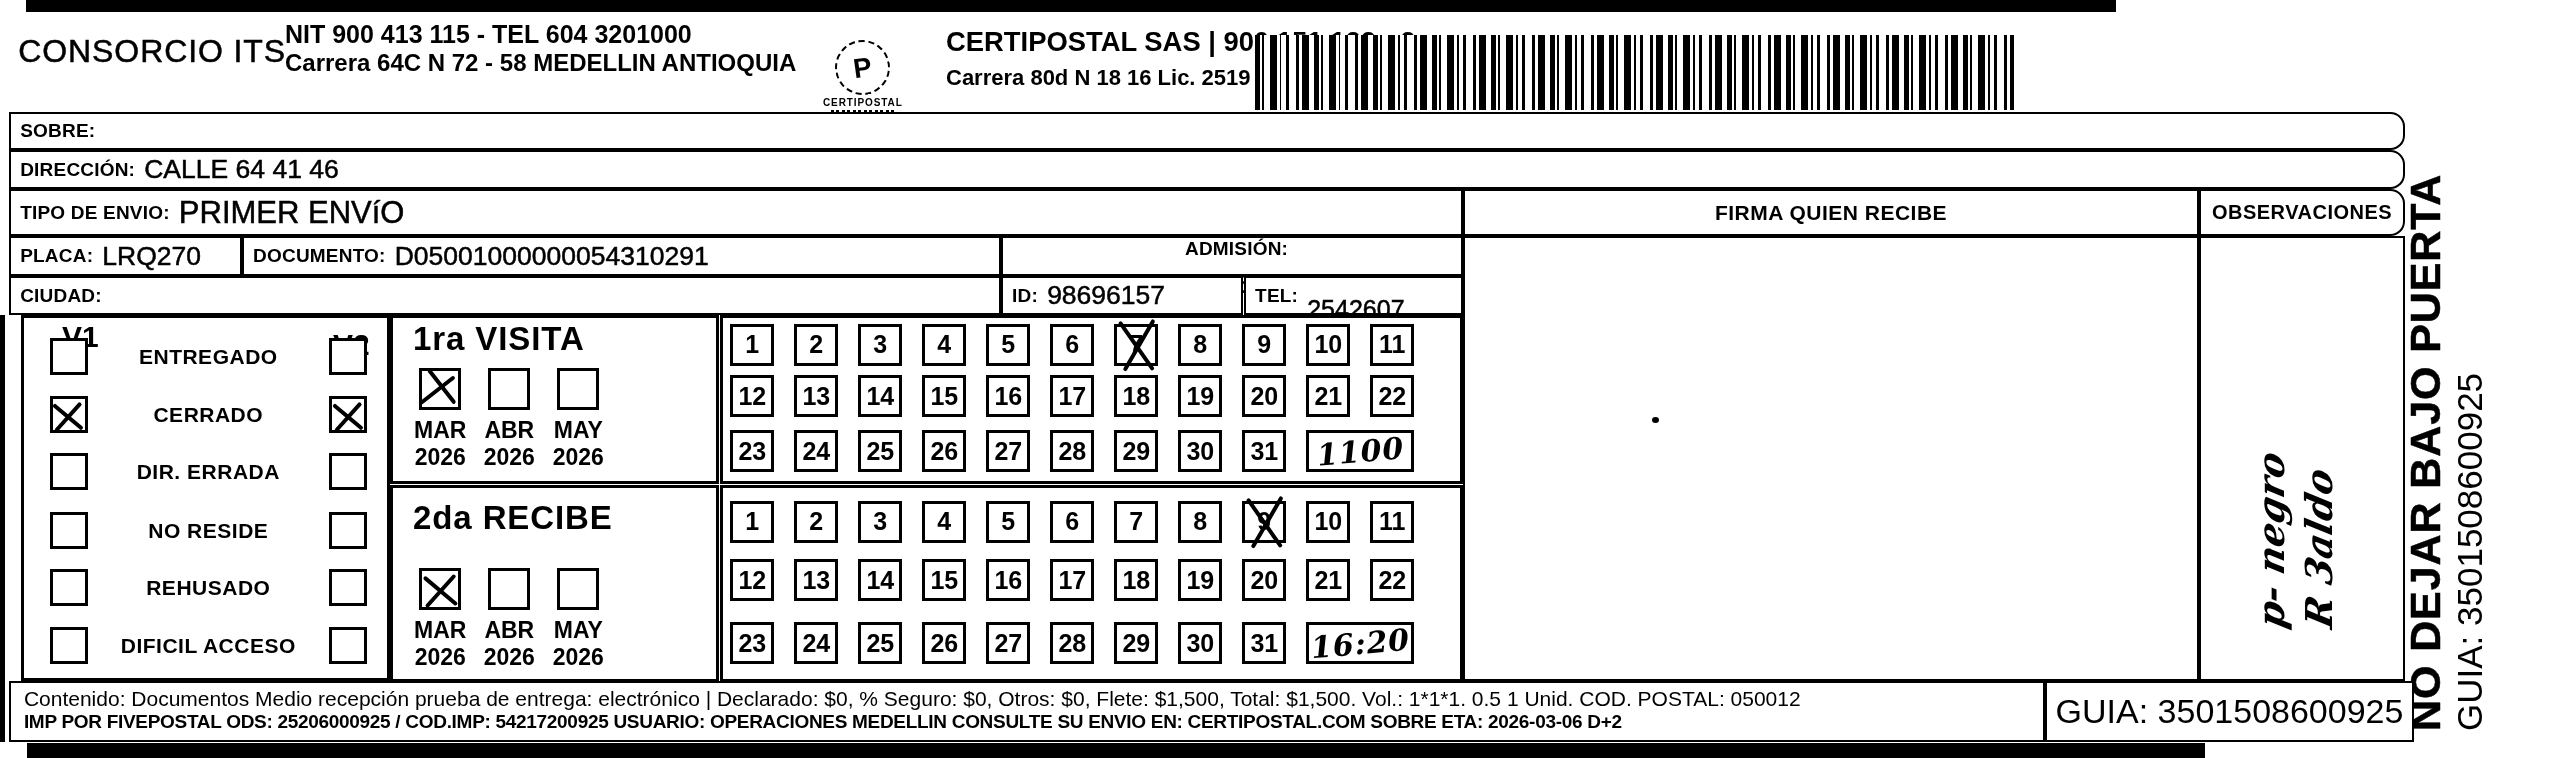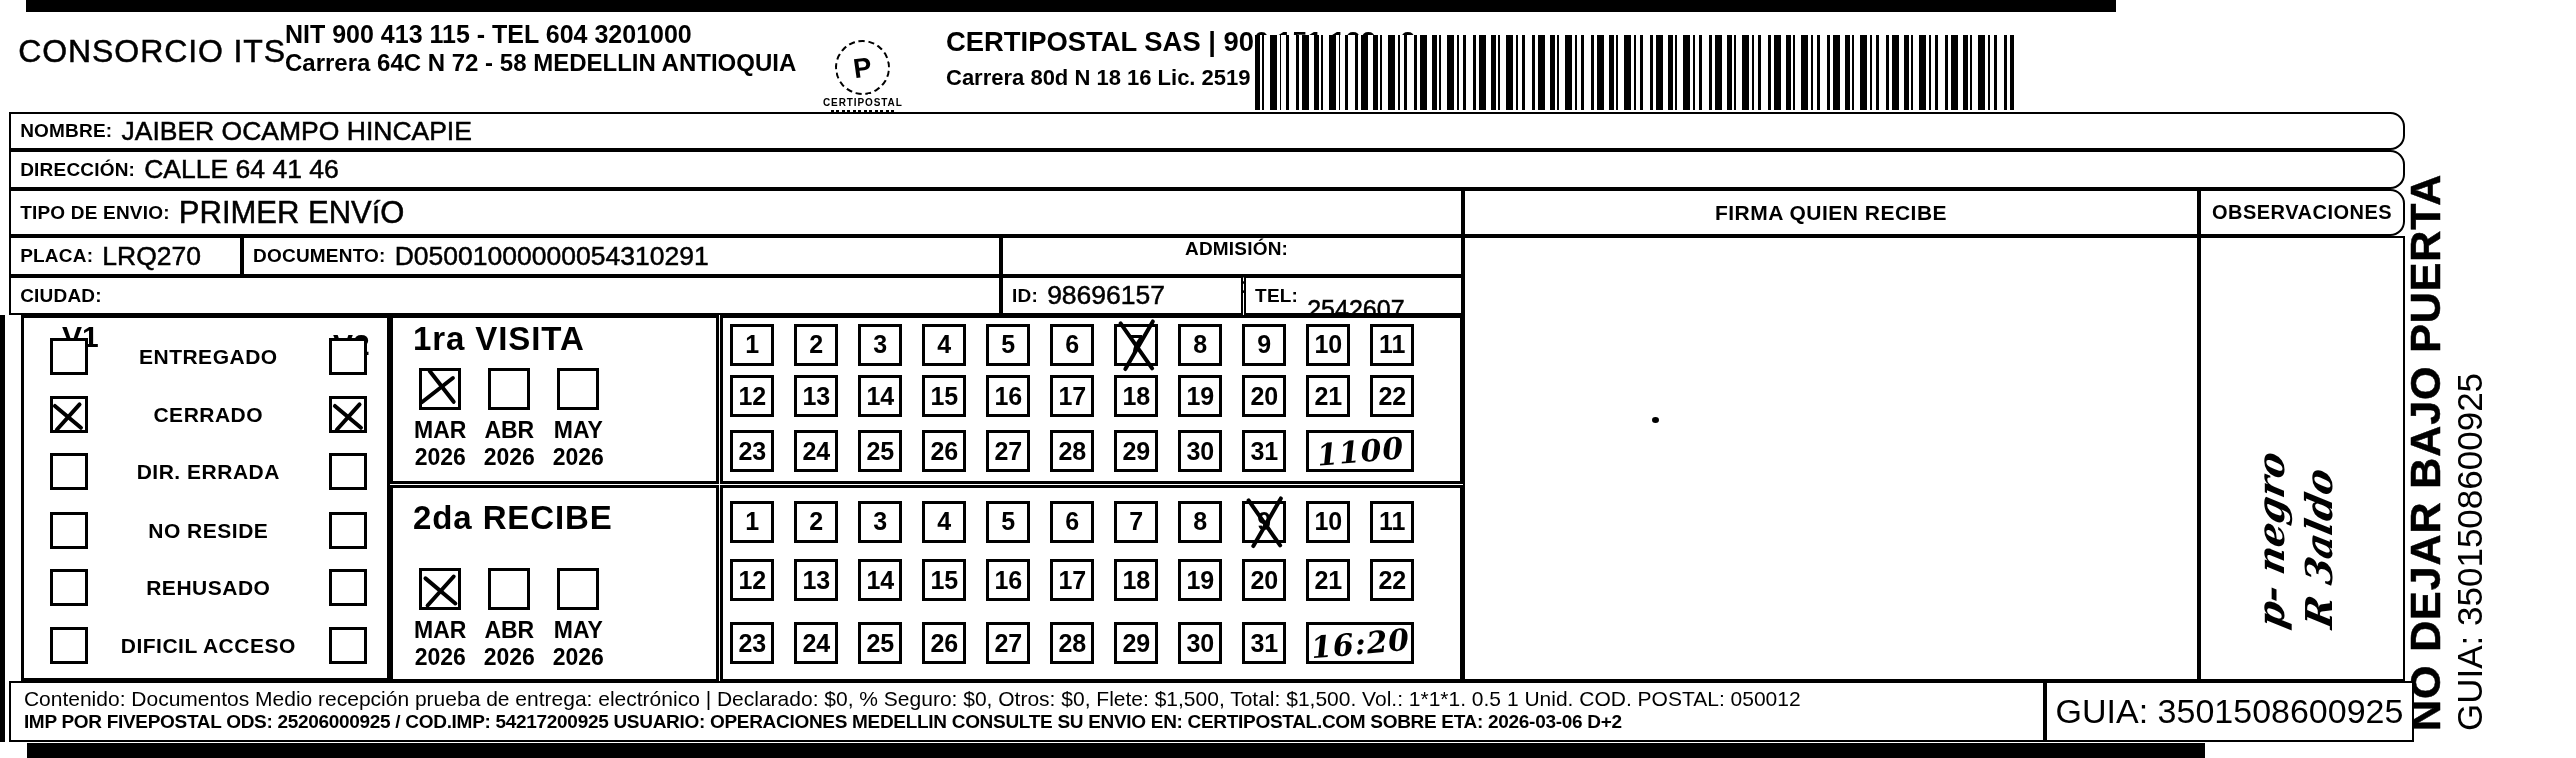--- a/index.html
+++ b/index.html
@@ -83,22 +83,21 @@
     <div class="logo-text">CERTIPOSTAL</div>
     <div class="logo-sub"></div>
   </div>
   <div class="abs" style="left:946px;top:25.6px;">
     <div class="ctr-line1">CERTIPOSTAL SAS | 900 151 122 - 2</div>
     <div class="ctr-line2" style="margin-top:7.3px;">Carrera 80d N 18 16  Lic. 2519 De Octubre 23 De 2015</div>
   </div>
   <div class="abs barcode" style="left:1255px;top:35px;width:759px;height:75px;"></div>
 
   <div class="abs bordered rr row" style="left:9.1px;top:112px;width:2396px;height:38px;">
-    <span class="lab">NOMBRE:</span>
-    <span class="val thick">JAIBER OCAMPO HINCAPIE</span>
+    <span class="lab">SOBRE:</span>
   </div>
   <div class="abs bordered rr row" style="left:9.1px;top:150px;width:2396px;height:39px;align-items:center;">
     <span class="lab">DIRECCIÓN:</span>
     <span class="val thick">CALLE 64  41 46</span>
   </div>
   <div class="abs bordered row" style="left:9.1px;top:189px;width:1454px;height:47px;">
     <span class="lab">TIPO DE ENVIO:</span>
     <span class="val thick" style="font-size:31px;">PRIMER ENVíO</span>
   </div>
   <div class="abs bordered colhead" style="left:1463px;top:189px;width:736px;height:47px;">FIRMA QUIEN RECIBE</div>

